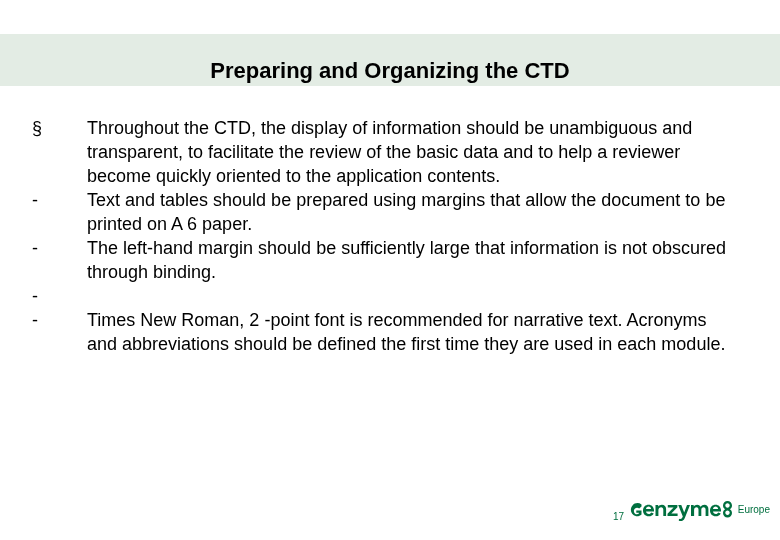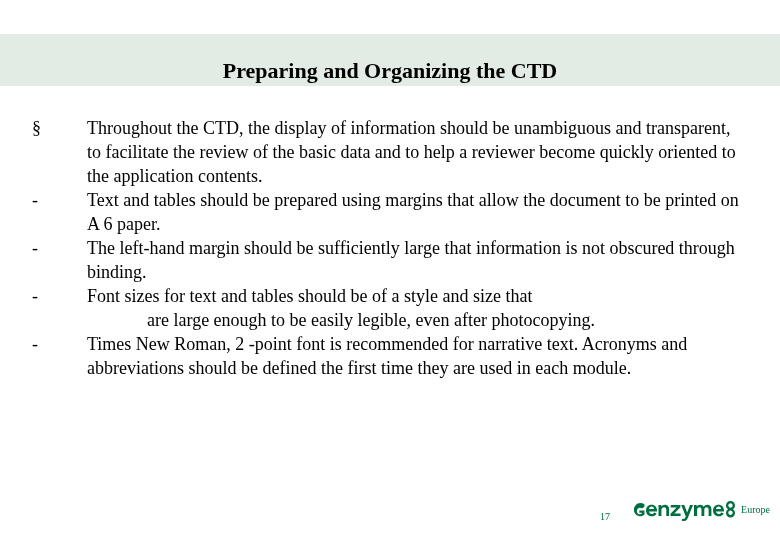--- a/index.html
+++ b/index.html
@@ -1,24 +1,24 @@
 <!DOCTYPE html>
 <html><head>
 <meta charset="utf-8">
 <style>
   * { box-sizing: border-box; margin: 0; padding: 0; }
   html, body { width: 780px; height: 540px; font-family: Arial, Helvetica, sans-serif; background: #fff; overflow: hidden; }
-  .slide { position: relative; width: 780px; height: 540px; font-family: Liberation Serif, serif; }
+  .slide { position: relative; width: 780px; height: 540px; }
   .title-band { position: absolute; top: 34px; left: 0; right: 0; height: 52px; background: #e3ece4; }
   .title-text { position: absolute; top: 58px; left: 0; right: 0; text-align: center; font-weight: 700; font-size: 22px; color: #000; }
   .content { position: absolute; top: 116px; left: 32px; right: 40px; }
   .bullet-row { display: flex; margin-bottom: 0; }
   .bullet-mark { width: 18px; flex-shrink: 0; font-size: 18px; color: #000; line-height: 24px; font-weight: 400; }
   .bullet-text { font-size: 18px; color: #000; line-height: 24px; margin-left: 37px; }
-  .page-number { position: absolute; bottom: 18px; right: 170px; font-size: 10px; color: #006f3f; margin-left: 28px; }
+  .page-number { position: absolute; bottom: 18px; right: 156px; font-size: 10px; color: #006f3f; margin-left: 28px; }
   .logo-wrap { position: absolute; bottom: 16px; right: 10px; display: flex; align-items: center; }
   .logo-svg { display: block; }
   .logo-sub { font-size: 10px; color: #006f3f; margin-left: 2px; margin-bottom: 1px; font-weight: 400; }
   .indent-extra { display: block; padding-left: 60px; }
 </style>
 </head>
 <body>
 
 <div class="slide">
 
@@ -37,24 +37,20 @@
       <div class="bullet-text">Text and tables should be prepared using margins that allow the document to be printed on A 6 paper.</div>
     </div>
 
     <div class="bullet-row">
       <div class="bullet-mark">-</div>
       <div class="bullet-text">The left-hand margin should be sufficiently large that information is not obscured through binding.</div>
     </div>
 
     <div class="bullet-row">
       <div class="bullet-mark">-</div>
-      <div class="bullet-text">
-        <span>Font sizes for text and tables should be of a style and size that</span>
-        <span class="indent-extra">are large enough to be easily legible, even after photocopying.</span>
-      </div>
     </div>
 
     <div class="bullet-row">
       <div class="bullet-mark">-</div>
       <div class="bullet-text">Times New Roman, 2 -point font is recommended for narrative text. Acronyms and abbreviations should be defined the first time they are used in each module.</div>
     </div>
 
   </div>
 
   <div class="page-number">17</div>

